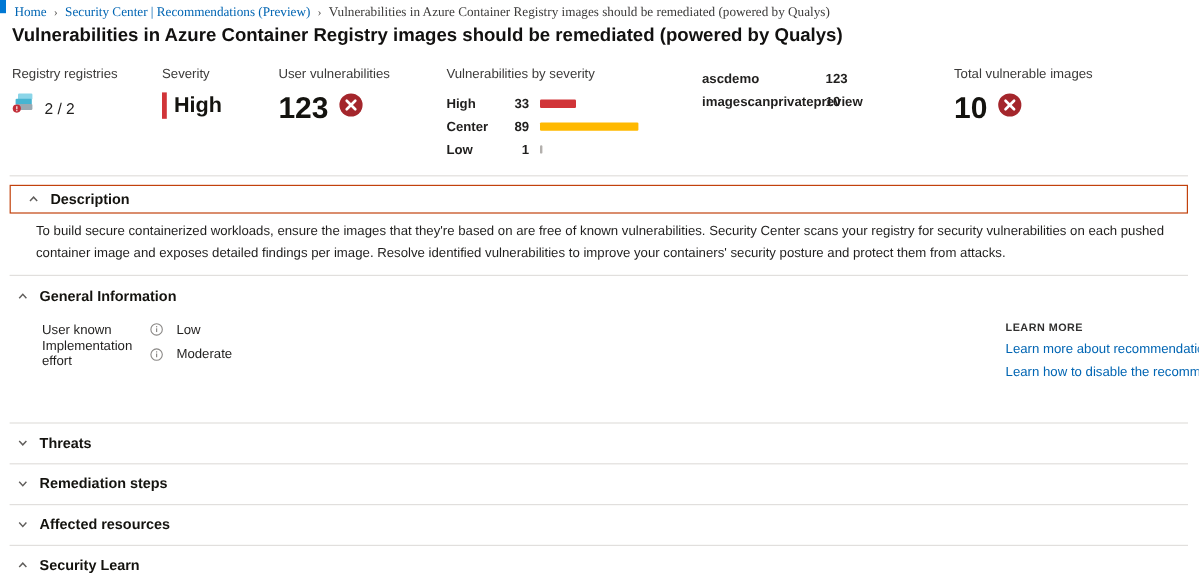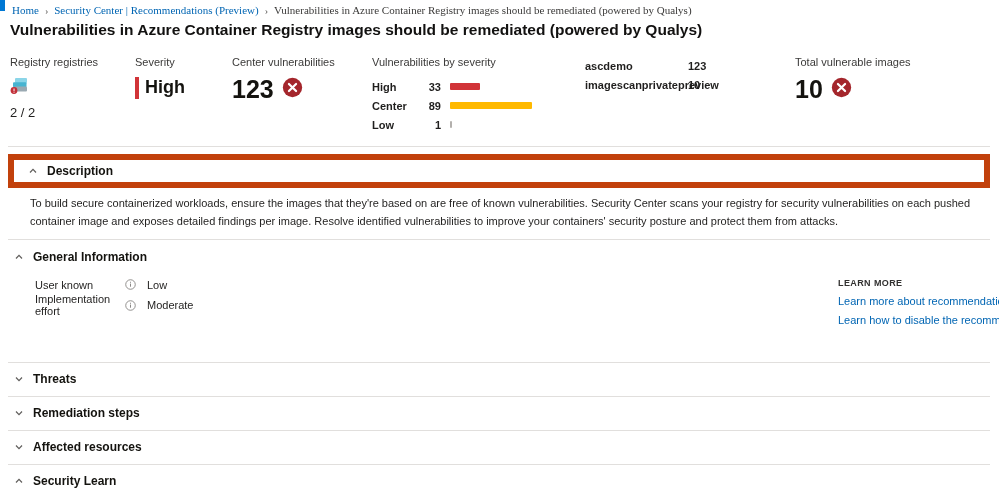--- a/index.html
+++ b/index.html
@@ -21,21 +21,21 @@
   
   .stats { display:flex; margin: 17px 0 0 10px; height: 84px; }
   .stat-label { font-size: 11px; color:#3b3a39; margin-bottom: 9px; }
   .col-unhealthy { width: 125px; }
   .col-severity  { width: 97px; }
   .col-totalvuln { width: 140px; }
   .col-sevchart  { width: 213px; }
   .col-registries{ width: 210px; }
   .col-vulnimg   { flex: 1; }
 
-  .unhealthy-val { display:flex; align-items:flex-start; gap:7px; font-size:13px; color:#201f1e;flex-direction:column; }
+  .unhealthy-val { display:flex; align-items:flex-end; gap:7px; font-size:13px; color:#201f1e; }
   .sev-high { border-left: 4px solid #d13438; padding-left: 6px; font-size: 18px; font-weight: bold; color:#14130f; line-height:1.2; }
   .big-num-row { display:flex; align-items:center; gap:8px; }
   .big-num { font-size: 25px; font-weight: 600; color:#14130f; line-height: 1; }
   .subtext { font-size: 11px; color:#323130; margin-top: 4px; }
 
   .sev-row { display:flex; align-items:center; height: 19px; font-size: 11px; }
   .sev-row .lbl { width: 53px; font-weight: bold; color:#201f1e; }
   .sev-row .val { width: 16px; text-align: right; font-weight: 600; margin-right: 9px; color:#201f1e; }
   .sev-bar { height: 7px; border-radius: 1px; }
 
@@ -43,21 +43,21 @@
   .reg-row .name { font-weight: bold; color:#201f1e; }
   .reg-row .val  { font-weight: 600; color:#201f1e; }
 
   .divider { border: none; border-top: 1px solid #e1dfdd; margin: 0 9px 0 8px; }
 
   
   .acc-header { display:flex; align-items:center; gap:9px; padding-left: 14px; height: 22px; cursor: pointer; }
   .acc-title { font-size: 12px; font-weight: bold; color:#14130f; }
   .chev { display:flex; align-items:center; }
 
-  .desc-box { margin: 7px 9px 0 8px; border: 6px solid #c2410c; }
+  .desc-box { margin: 7px 9px 0 8px; border: 1px solid #c2410c; }
   .desc-text { margin: 7px 12px 0 30px; font-size: 11px; line-height: 1.6; color:#201f1e; }
 
   .gi-wrap { position: relative; min-height: 72px; margin-top: 8px; }
   .gi-row { display:grid; grid-template-columns: 90px 22px auto; align-items:center; margin-left: 35px; height: 17px; font-size: 11px; color:#201f1e; }
   .info-icon { display:inline-flex; }
   .learn-more { position:absolute; left: 838px; top: 2px; }
   .lm-heading { font-size: 9px; font-weight: bold; letter-spacing: .4px; color:#323130; }
   .lm-link { display:flex; align-items:center; gap:6px; font-size: 11px; color:#0065b3; margin-top: 7px; cursor:pointer; white-space:nowrap; }
 
   .collapsed-block { padding: 5px 0 6px 0; }
@@ -95,21 +95,21 @@
       <span>2 / 2</span>
     </div>
   </div>
 
   <div class="col-severity">
     <div class="stat-label">Severity</div>
     <div class="sev-high">High</div>
   </div>
 
   <div class="col-totalvuln">
-    <div class="stat-label">Center vulnerabilities</div>
+    <div class="stat-label">User vulnerabilities</div>
     <div class="big-num-row">
       <span class="big-num">123</span>
       <span class="icon">
         <svg width="21" height="21" viewBox="0 0 20 20">
           <circle cx="10" cy="10" r="9.2" fill="#a4262c"></circle>
           <path d="M6.6 6.6 L13.4 13.4 M13.4 6.6 L6.6 13.4" stroke="#fff" stroke-width="2.1" stroke-linecap="round"></path>
         </svg>
       </span>
     </div>
   </div>

